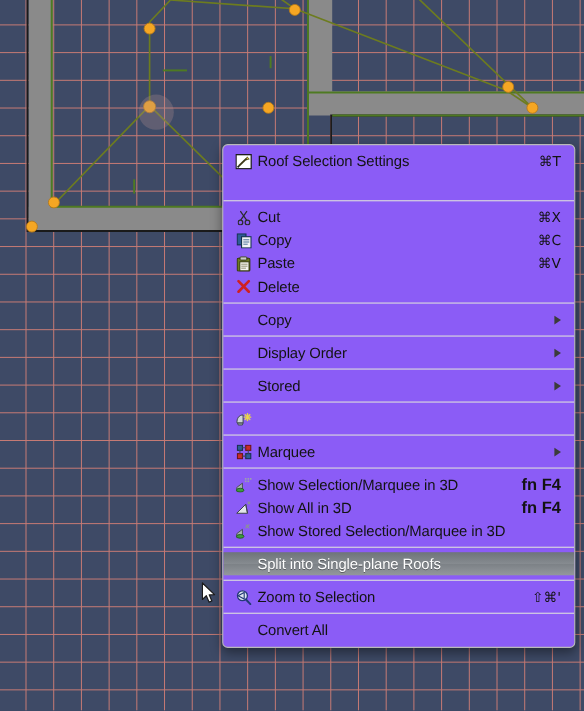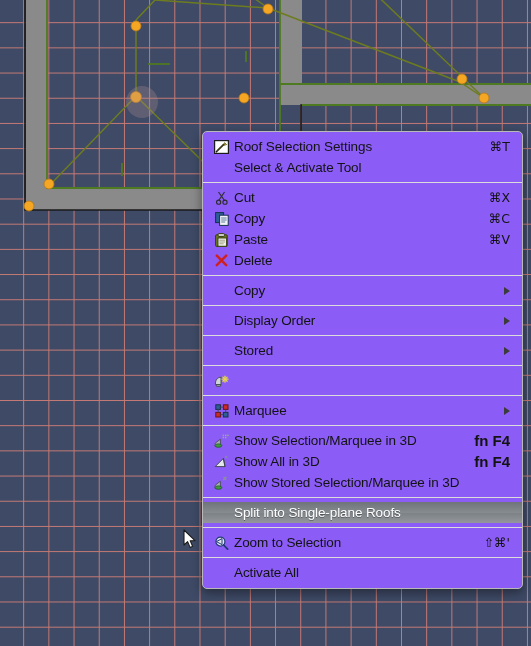--- a/index.html
+++ b/index.html
@@ -197,21 +197,20 @@
               <path d="M10.6,2.6 L12.6,4.6 L9.6,5.4 Z" fill="#d8c63a" stroke="#4c4516" stroke-width="0.7"></path>
               <path d="M10.0,4.2 L3.2,10.8" stroke="#3c3718" stroke-width="1.8"></path>
               <path d="M3.3,10.9 L2.0,12.2" stroke="#1c1c1c" stroke-width="1.6"></path>
             </svg>
           </span>
           <span class="label">Roof Selection Settings</span>
           <span class="shortcut">⌘T</span>
         </div>
         <div class="mi noicon">
           <span class="ico"></span>
-          <span class="label">Select &amp; Activate Tool</span>
         </div>
       </div>
       <div class="sep"></div>
       <div class="menu-group">
         <div class="mi">
           <span class="ico">
             <svg width="12" height="14" viewBox="0 0 12 14">
               <path d="M2.5,1 L8.5,9.5" stroke="#2b2b2b" stroke-width="1.1" fill="none"></path>
               <path d="M8.5,1 L2.8,9.2" stroke="#2b2b2b" stroke-width="1.1" fill="none"></path>
               <circle cx="2.6" cy="11.2" r="2.1" fill="none" stroke="#2b2b2b" stroke-width="1.1"></circle>
@@ -370,21 +369,21 @@
             </svg>
           </span>
           <span class="label">Zoom to Selection</span>
           <span class="shortcut">⇧⌘'</span>
         </div>
       </div>
       <div class="sep"></div>
       <div class="menu-group">
         <div class="mi noicon">
           <span class="ico"></span>
-          <span class="label">Activate All</span>
+          <span class="label">Convert All</span>
         </div>
       </div>
     </div>
 
   <svg id="cursor" viewBox="0 0 14 20" style="left: 183px; top: 529px;">
     <path d="M1,1 L1,16 L4.6,12.6 L7.1,18.4 L9.6,17.3 L7.2,11.8 L12,11.6 Z" fill="#ffffff" stroke="#1b1b1b" stroke-width="1.1" stroke-linejoin="round"></path>
   </svg>
 
 </div>
 

